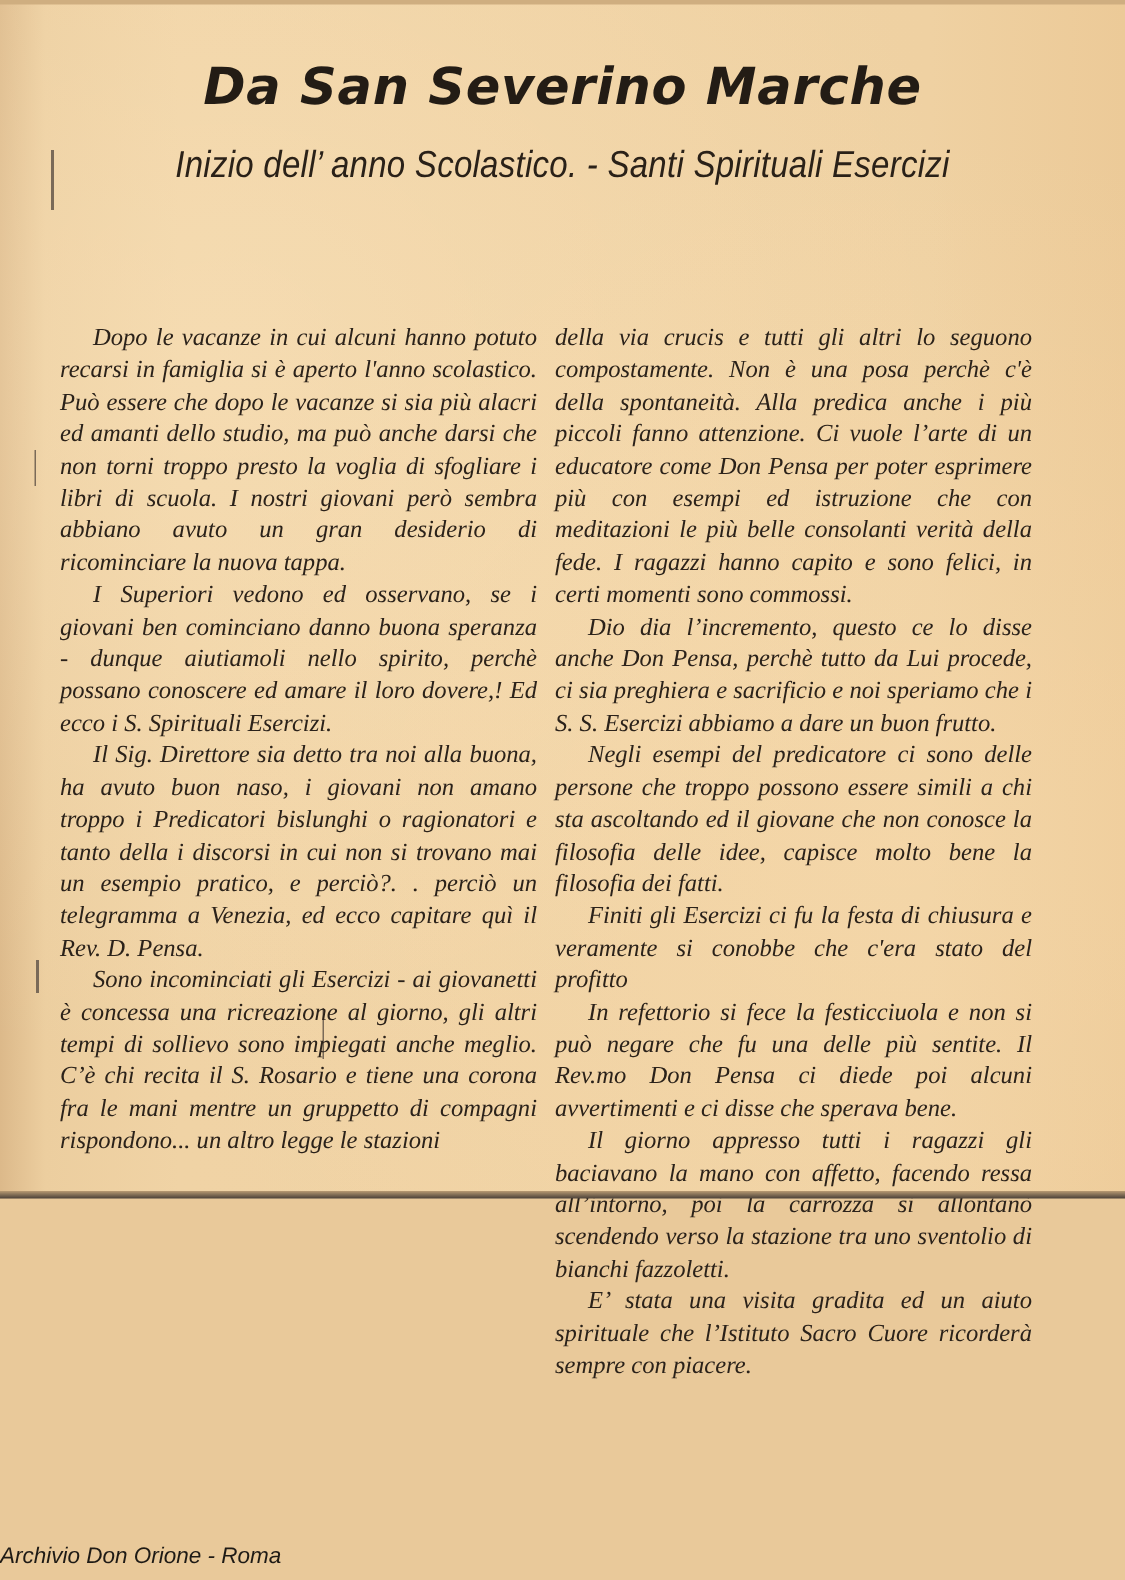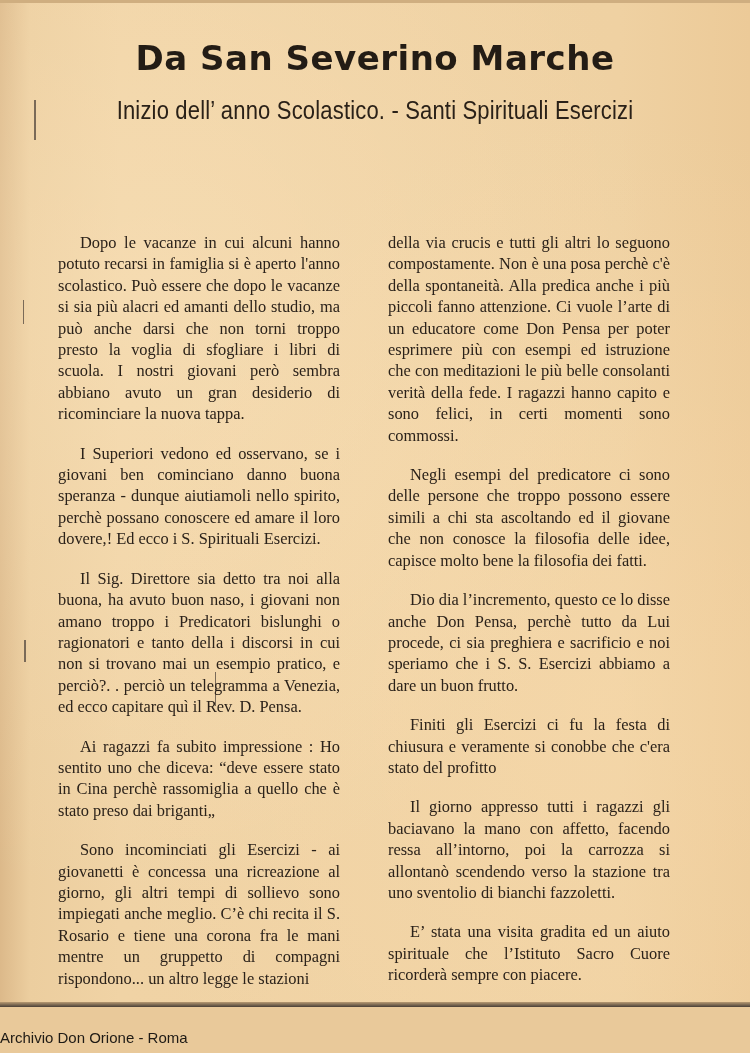--- a/index.html
+++ b/index.html
@@ -2,26 +2,27 @@
 <html><head>
 <meta charset="utf-8">
 <style>
   html, body { margin: 0; padding: 0; }
   body {
     width: 750px; height: 1053px; overflow: hidden;
     background: #e9c99a;
     font-family: "DejaVu Serif", serif;
   }
   .page {
-    position: relative; width: 750px; height: 1007px;
+    position: relative; width: 750px; height: 799px;
     background:
       radial-gradient(ellipse at 20% 30%, rgba(255,235,200,0.35), transparent 60%),
       radial-gradient(ellipse at 80% 70%, rgba(255,225,180,0.3), transparent 60%),
       linear-gradient(90deg, #dcb98a 0px, #ecce9f 30px, #f0d3a5 120px, #efd1a2 620px, #ecca98 750px);
     color: #2a2118;
+    font-style: italic;
   }
   .top-edge { position:absolute; left:0; top:0; width:750px; height:3px; background:#cfae80; }
   .bottom-edge { position:absolute; left:0; bottom:0; width:750px; height:5px; background:linear-gradient(#b89a72,#4a4038); }
   .title {
     position: absolute; top: 38px; left: 0; width: 750px; text-align: center;
     font-family: "DejaVu Sans", sans-serif; font-weight: bold;
     font-size: 34px; letter-spacing: 0.5px; color: #231c15;
   }
   .subtitle {
     position: absolute; top: 96px; left: 0; width: 750px; text-align: center;
@@ -29,21 +30,21 @@
     font-size: 25px; color: #2a2118; letter-spacing: 0.2px;
     transform: scaleX(0.88); transform-origin: center;
   }
   .col {
     position: absolute; top: 214px; width: 318px;
     font-family: "Liberation Serif", serif; font-size: 16.4px; line-height: 21.4px;
     text-align: justify; color: #2b221a;
   }
   .col.left { left: 40px; }
   .col.right { left: 370px; }
-  .col p { margin: 18px; text-indent: 22px; hyphens: manual; }
+  .col p { margin: 0; text-indent: 22px; hyphens: manual; }
   .col p.cont { text-indent: 0; }
   .footer {
     position: absolute; top: 1029px; left: 0; width: 750px; text-align: left;
     font-family: "Liberation Sans", sans-serif; font-size: 15px; color: #1e1a15;
   }
   .mark { position:absolute; background:#7a6a58; }
 </style>
 </head>
 <body>
 
@@ -55,28 +56,28 @@
   <div class="mark" style="left:24px;top:640px;width:2px;height:22px;"></div>
   <div class="mark" style="left:215px;top:672px;width:1px;height:34px;"></div>
 
   <h1 class="title" style="margin:0;">Da San Severino Marche</h1>
   <h2 class="subtitle" style="margin:0;font-weight:normal;">Inizio dell’ anno Scolastico. - Santi Spirituali Esercizi</h2>
 
   <div class="col left">
     <p>Dopo le vacanze in cui alcuni hanno potuto recarsi in famiglia si è aperto l'anno scolastico. Può essere che dopo le vacanze si sia più alacri ed amanti dello studio, ma può anche darsi che non torni troppo presto la voglia di sfogliare i libri di scuola. I nostri giovani però sembra abbiano avuto un gran desiderio di ricominciare la nuova tappa.</p>
     <p>I Superiori vedono ed osservano, se i giovani ben cominciano danno buona speranza - dunque aiutiamoli nello spirito, perchè possano conoscere ed amare il loro dovere,! Ed ecco i S. Spirituali Esercizi.</p>
     <p>Il Sig. Direttore sia detto tra noi alla buona, ha avuto buon naso, i giovani non amano troppo i Predicatori bislunghi o ragionatori e tanto della i discorsi in cui non si trovano mai un esempio pratico, e perciò?. . perciò un telegramma a Venezia, ed ecco capitare quì il Rev. D. Pensa.</p>
-    <p>Ai ragazzi fa subito impressione : Ho sentito uno che diceva: “deve essere stato in Cina perchè rassomiglia a quello che è stato preso dai briganti„</p>
     <p>Sono incominciati gli Esercizi - ai giovanetti è concessa una ricreazione al giorno, gli altri tempi di sollievo sono impiegati anche meglio. C’è chi recita il S. Rosario e tiene una corona fra le mani mentre un gruppetto di compagni rispondono... un altro legge le stazioni</p>
   </div>
 
   <div class="col right">
     <p class="cont">della via crucis e tutti gli altri lo seguono compostamente. Non è una posa perchè c'è della spontaneità. Alla predica anche i più piccoli fanno attenzione. Ci vuole l’arte di un educatore come Don Pensa per poter esprimere più con esempi ed istruzione che con meditazioni le più belle consolanti verità della fede. I ragazzi hanno capito e sono felici, in certi momenti sono commossi.</p>
+    <p>Dio dia l’incremento, questo ce lo disse anche Don Pensa, perchè tutto da Lui procede, ci sia preghiera e sacrificio e noi speriamo che i S. S. Esercizi abbiamo a dare un buon frutto.</p>
     <p>Negli esempi del predicatore ci sono delle persone che troppo possono essere simili a chi sta ascoltando ed il giovane che non conosce la filosofia delle idee, capisce molto bene la filosofia dei fatti.</p>
-    <p>Dio dia l’incremento, questo ce lo disse anche Don Pensa, perchè tutto da Lui procede, ci sia preghiera e sacrificio e noi speriamo che i S. S. Esercizi abbiamo a dare un buon frutto.</p>
     <p>Finiti gli Esercizi ci fu la festa di chiusura e veramente si conobbe che c'era stato del profitto</p>
+    <p>In refettorio si fece la festicciuola e non si può negare che fu una delle più sentite. Il Rev.mo Don Pensa ci diede poi alcuni avvertimenti e ci disse che sperava bene.</p>
     <p>Il giorno appresso tutti i ragazzi gli baciavano la mano con affetto, facendo ressa all’intorno, poi la carrozza si allontanò scendendo verso la stazione tra uno sventolio di bianchi fazzoletti.</p>
     <p>E’ stata una visita gradita ed un aiuto spirituale che l’Istituto Sacro Cuore ricorderà sempre con piacere.</p>
   </div>
 
   <div class="footer">Archivio Don Orione - Roma</div>
   <div class="bottom-edge"></div>
 </div>
 
 </body></html>

